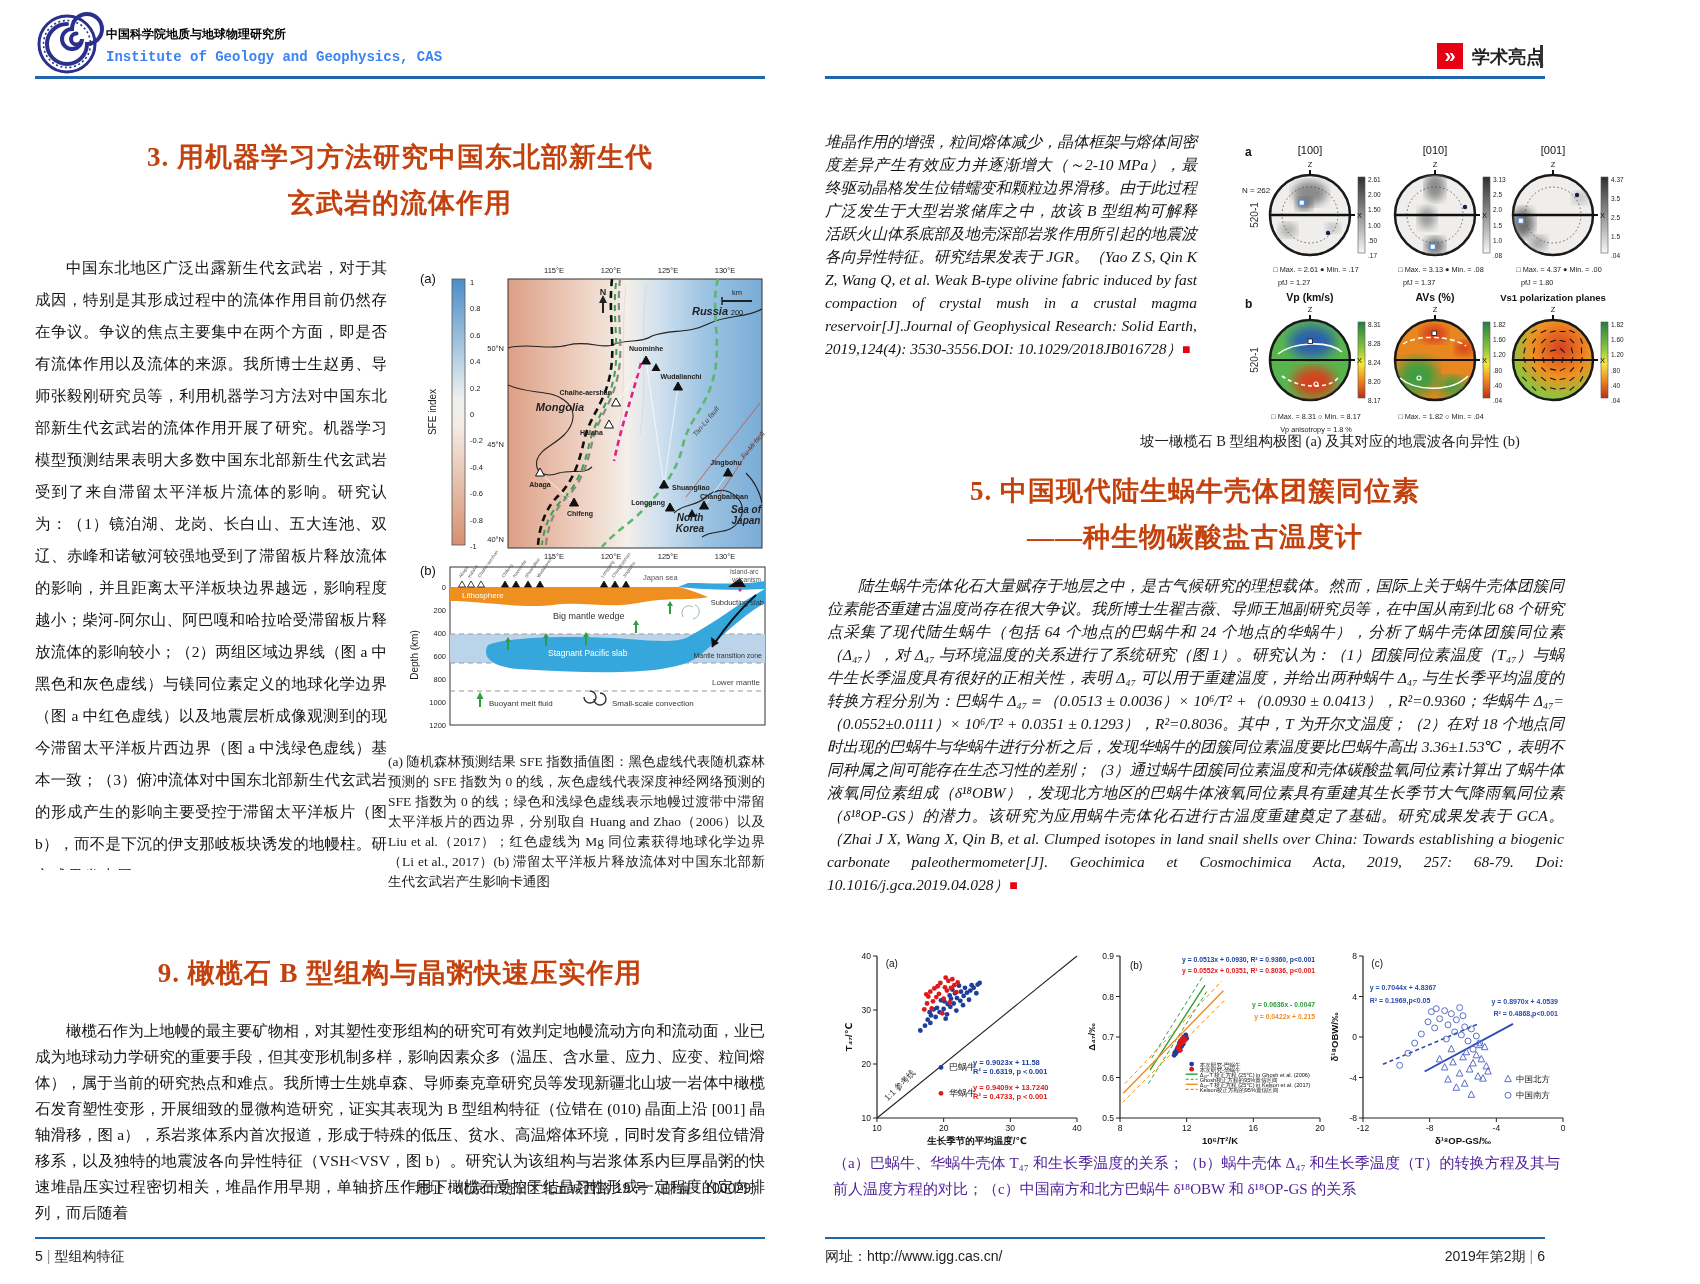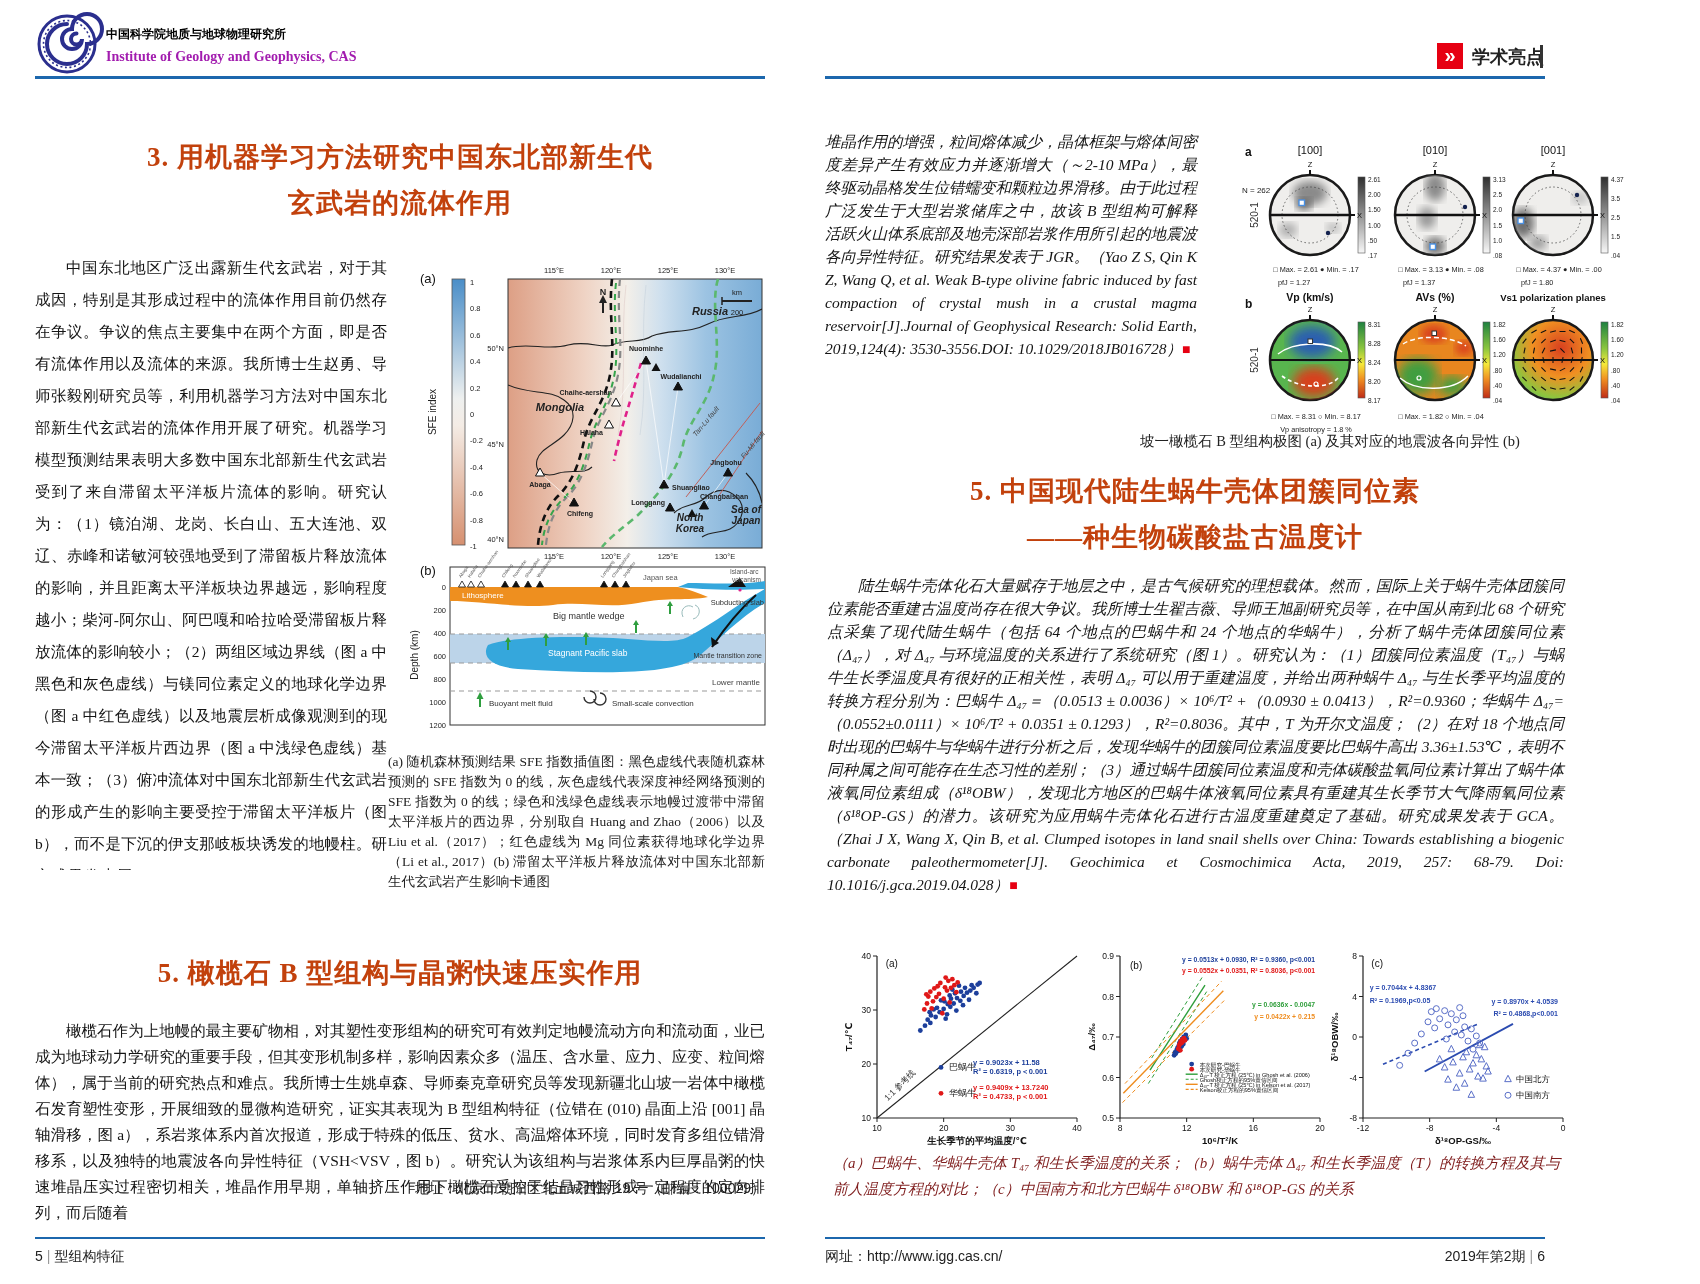--- a/index.html
+++ b/index.html
@@ -2,32 +2,32 @@
 <html><head>
 <meta charset="utf-8">
 <style>
   html,body{margin:0;padding:0;background:#888;}
   .sheet{position:relative;width:1700px;height:1284px;background:#ffffff;overflow:hidden;
          font-family:"Liberation Serif","DejaVu Serif",serif;color:#111;}
   .abs{position:absolute;}
   .rule{background:#1c67ad;height:3px;}
   .rule2{background:#1c67ad;height:2px;}
   .h-cn{font-family:"Liberation Sans","DejaVu Sans",sans-serif;font-weight:bold;font-size:12px;color:#000000;}
-  .h-en{font-family:Liberation Serif, serif;font-weight:bold;font-size:14px;color:#a21caf;}
+  .h-en{font-family:Liberation Mono, monospace;font-weight:bold;font-size:14px;color:#3b82f6;}
   .tag-box{width:26px;height:26px;background:#e60012;color:#fff;text-align:center;line-height:24px;
            font-size:20px;font-weight:bold;font-family:"Liberation Sans",sans-serif;}
   .tag-label{font-family:"Liberation Sans","DejaVu Sans",sans-serif;font-weight:bold;font-size:18px;color:#222;}
   .art-title{font-weight:bold;font-size:27px;line-height:46px;text-align:center;color:#c2410c;letter-spacing:1px;}
   .body-txt{font-size:15.5px;line-height:32px;text-align:justify;color:#141414;}
   .lh23{line-height:23px;font-style:italic;}
   .indent{text-indent:2em;}
   .endmark{color:#e60012;font-size:14px;}
   .figcap{font-size:13.5px;line-height:20px;text-align:justify;color:#222;}
   .pole-cap{font-size:14.5px;color:#222;}
-  .chart-cap{font-size:15px;line-height:26px;text-align:justify;color:#7f1d1d;font-style:italic;}
+  .chart-cap{font-size:15px;line-height:26px;text-align:justify;color:#4c1d95;}
   .footer-txt{font-family:"Liberation Sans","DejaVu Sans",sans-serif;font-size:14px;color:#222;}
   .fsep{color:#999;padding:0 4px;}
   svg{overflow:visible;}
   svg text{font-family:"Liberation Sans","DejaVu Sans",sans-serif;}
 </style>
 </head>
 <body>
 
 <div class="sheet">
 
@@ -261,21 +261,21 @@
         <line x1="92" y1="462" x2="92" y2="450" stroke="#2f9e3f" stroke-width="2"></line>
         <path d="M92,447 L88.5,454 L95.5,454 Z" fill="#2f9e3f"></path>
         <text x="101" y="461" font-size="8" fill="#333">Buoyant melt fluid</text>
         <path d="M196,452 a6,6 0 1 0 6,-6 M212,448 a6,6 0 1 1 -6,6" fill="none" stroke="#333" stroke-width="1.4"></path>
         <text x="224" y="461" font-size="8" fill="#333">Small-scale convection</text>
       </g>
     </svg>
     <div class="figcap" style="width:377px;margin-top:18px">(a) 随机森林预测结果 SFE 指数插值图：黑色虚线代表随机森林预测的 SFE 指数为 0 的线，灰色虚线代表深度神经网络预测的 SFE 指数为 0 的线；绿色和浅绿色虚线表示地幔过渡带中滞留太平洋板片的西边界，分别取自 Huang and Zhao（2006）以及 Liu et al.（2017）；红色虚线为 Mg 同位素获得地球化学边界（Li et al., 2017）(b) 滞留太平洋板片释放流体对中国东北部新生代玄武岩产生影响卡通图</div>
   </div>
 
-  <div class="abs art-title" style="left:35px;top:950px;width:730px">5. 橄榄石 B 型组构与晶粥快速压实作用</div>
+  <div class="abs art-title" style="left:35px;top:950px;width:730px">9. 橄榄石 B 型组构与晶粥快速压实作用</div>
 
   <div class="abs body-txt indent" style="left:35px;top:1018px;width:730px;line-height:26px">橄榄石作为上地幔的最主要矿物相，对其塑性变形组构的研究可有效判定地幔流动方向和流动面，业已成为地球动力学研究的重要手段，但其变形机制多样，影响因素众多（温压、含水量、应力、应变、粒间熔体），属于当前的研究热点和难点。我所博士生姚卓森、导师秦克章研究员等发现新疆北山坡一岩体中橄榄石发育塑性变形，开展细致的显微构造研究，证实其表现为 B 型组构特征（位错在 (010) 晶面上沿 [001] 晶轴滑移，图 a），系岩浆体系内首次报道，形成于特殊的低压、贫水、高温熔体环境，同时发育多组位错滑移系，以及独特的地震波各向异性特征（VSH&lt;VSV，图 b）。研究认为该组构与岩浆体系内巨厚晶粥的快速堆晶压实过程密切相关，堆晶作用早期，单轴挤压作用下橄榄石受控于结晶习性形成一定程度的定向排列，而后随着</div>
 
   <div class="abs body-txt lh23" style="left:825px;top:130px;width:372px">
     <span>堆晶作用的增强，粒间熔体减少，晶体框架与熔体间密度差异产生有效应力并逐渐增大（～2-10 MPa），最终驱动晶格发生位错蠕变和颗粒边界滑移。由于此过程广泛发生于大型岩浆储库之中，故该 B 型组构可解释活跃火山体系底部及地壳深部岩浆作用所引起的地震波各向异性特征。研究结果发表于 JGR。（Yao Z S, Qin K Z, Wang Q, et al. Weak B-type olivine fabric induced by fast compaction of crystal mush in a crustal magma reservoir[J].Journal of Geophysical Research: Solid Earth, 2019,124(4): 3530-3556.DOI: 10.1029/2018JB016728）</span><span class="endmark">■</span>
   </div>
 
   <svg id="pole-svg" class="abs" style="left:1238px;top:138px" width="400" height="318" viewBox="0 0 400 318">
     <defs>
       <linearGradient id="ggray" x1="0" y1="0" x2="0" y2="1">

